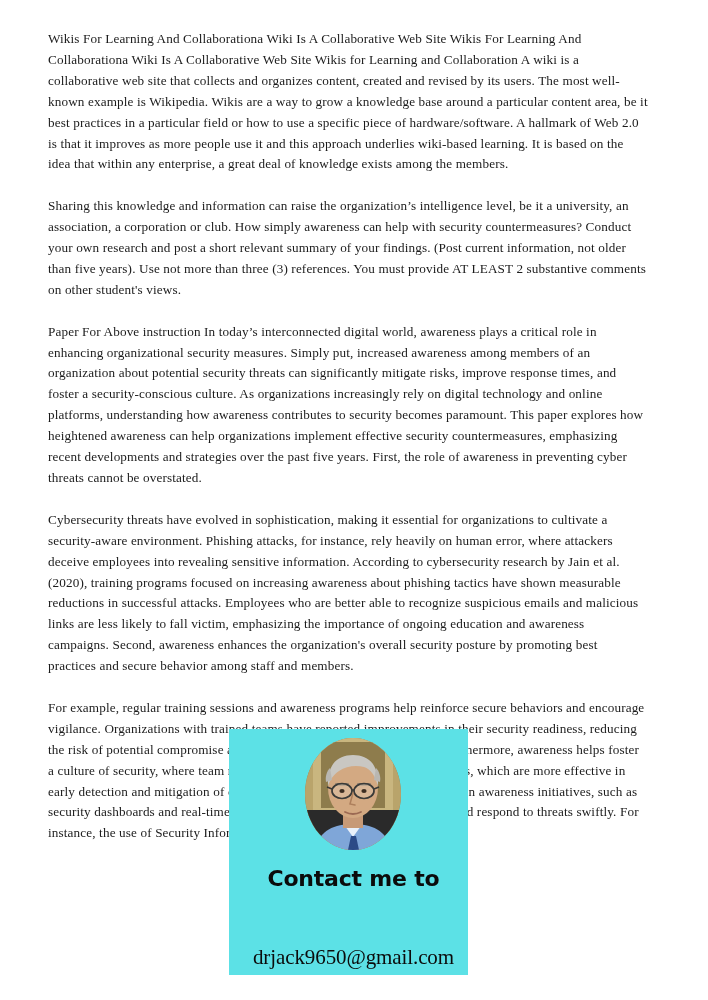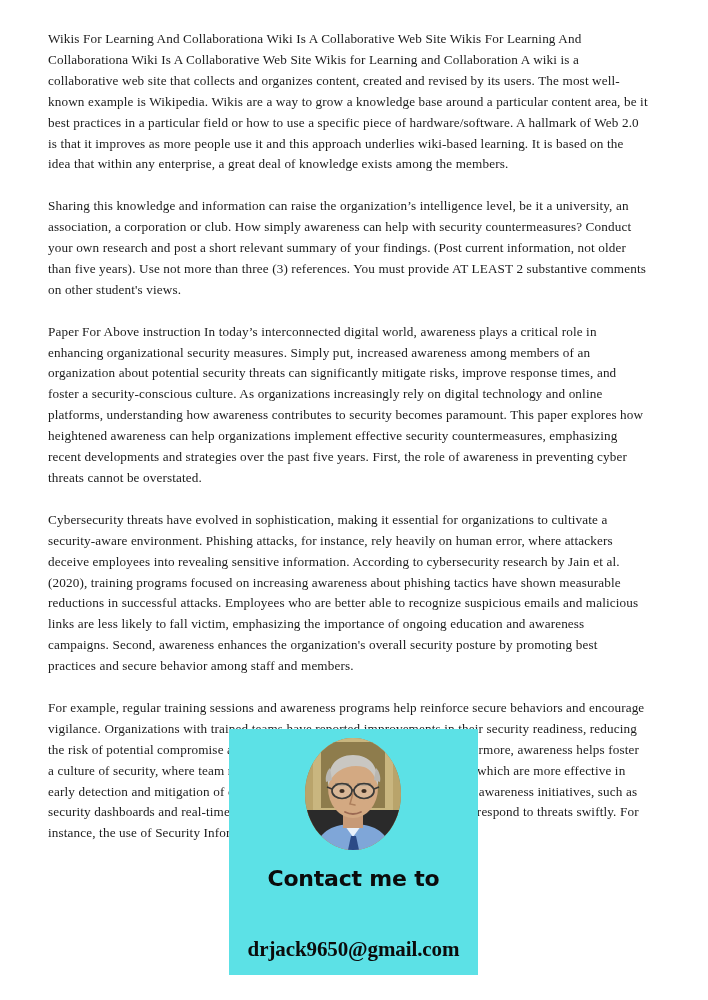--- a/index.html
+++ b/index.html
@@ -43,25 +43,26 @@
     letter-spacing: 0.01em;
     white-space: pre-wrap;
   }
   .para:last-child { margin-bottom: 0; }
 
   
   #contact-overlay {
     position: absolute;
     left: 229px;
     top: 729px;
-    width: 249px;
+    width: 231px;
     height: 246px;
     background: #5ce1e6;
     overflow: hidden;
     z-index: 10;
+    padding-left: 8px;
   }
 
   #avatar {
     position: absolute;
     left: 76px;
     top: 9px;
     width: 96px;
     height: 112px;
     border-radius: 50% / 50%;
     overflow: hidden;
@@ -84,24 +85,24 @@
     letter-spacing: -0.2px;
   }
   #overlay-line-2 {
     top: 168px;
     font-family: "DejaVu Sans", "Liberation Sans", sans-serif;
     font-size: 22px;
     font-weight: 700;
     letter-spacing: -0.2px;
   }
   #overlay-email {
-    top: 208px;
+    top: 216px;
     font-family: "Liberation Serif", "DejaVu Serif", serif;
     font-size: 21px;
-    font-weight: 700;
+    font-weight: 400;
     letter-spacing: -0.1px;
   }
 </style>
 </head>
 <body>
 
 <div id="page">
 
   <div id="doc-body">
     <p class="para">Wikis For Learning And Collaborationa Wiki Is A Collaborative Web Site Wikis For Learning And Collaborationa Wiki Is A Collaborative Web Site Wikis for Learning and Collaboration A wiki is a collaborative web site that collects and organizes content, created and revised by its users. The most well-known example is Wikipedia. Wikis are a way to grow a knowledge base around a particular content area, be it best practices in a particular field or how to use a specific piece of hardware/software. A hallmark of Web 2.0 is that it improves as more people use it and this approach underlies wiki-based learning. It is based on the idea that within any enterprise, a great deal of knowledge exists among the members.</p>

